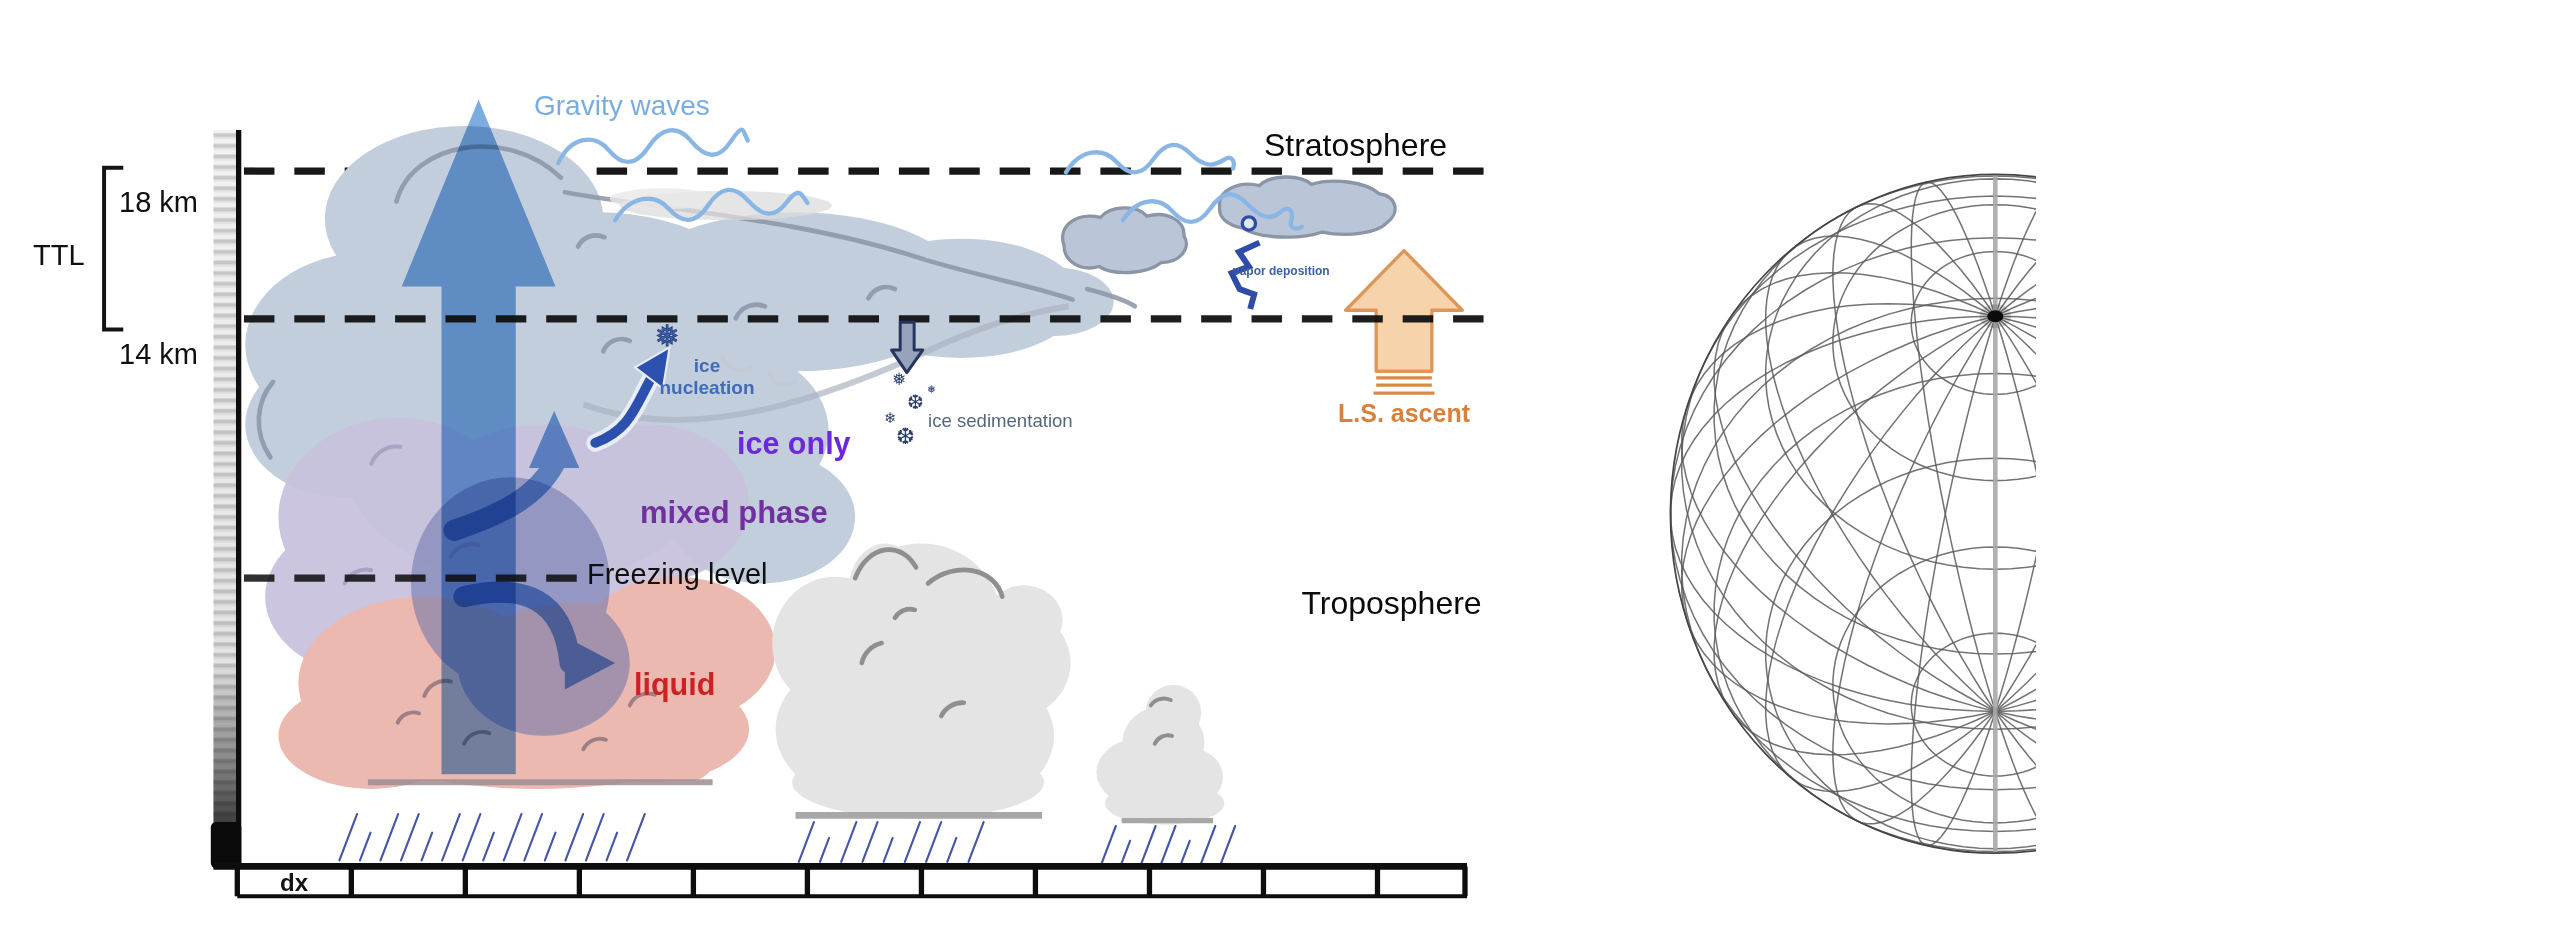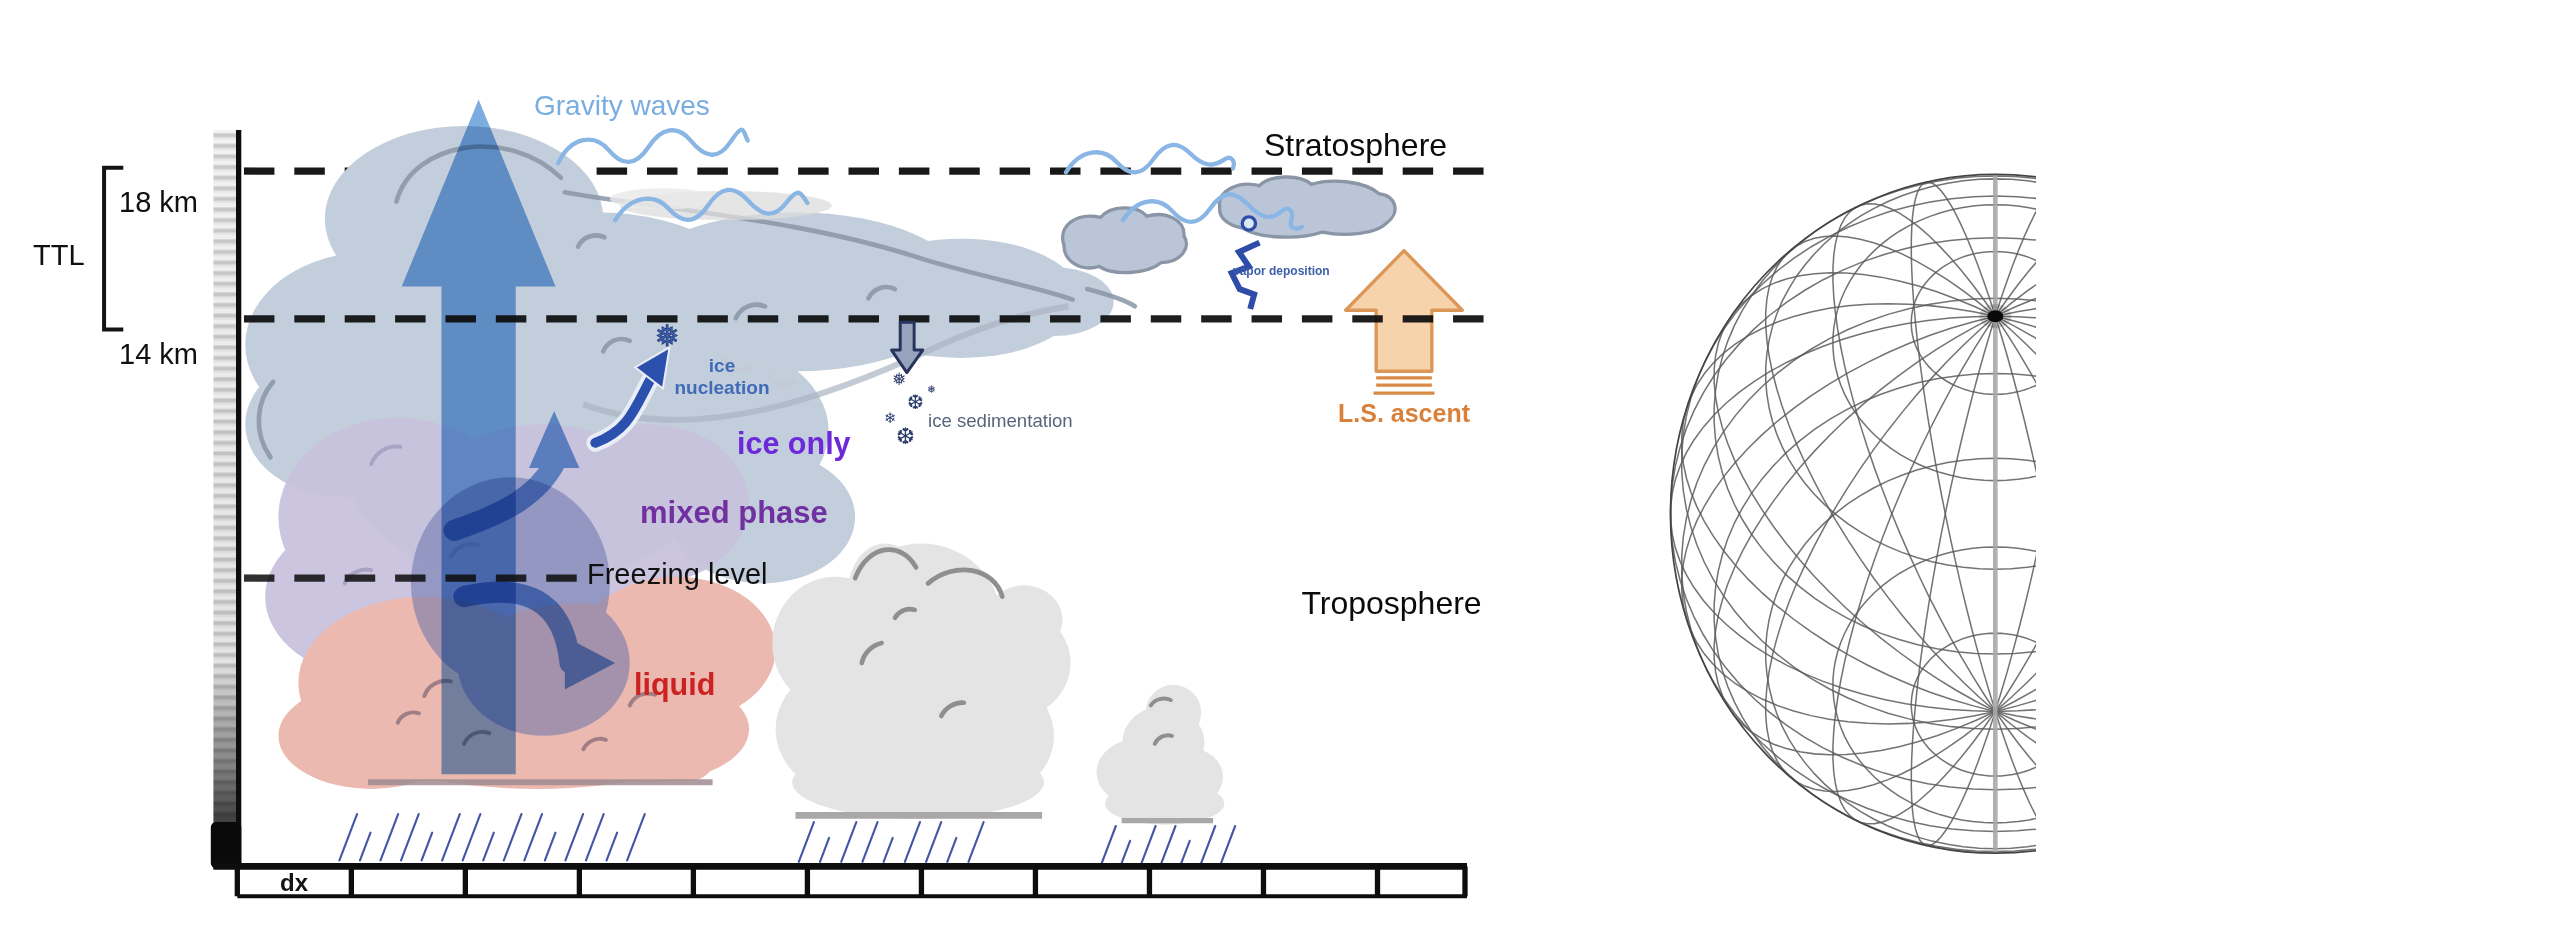--- a/index.html
+++ b/index.html
@@ -311,21 +311,21 @@
 <div class="lbl gravity" style="left:534px;top:91px;">Gravity waves</div>
 <div class="lbl lbl-black lbl-center strato" style="left:1256px;top:105px;width:199px;">Stratosphere</div>
 <div class="lbl lbl-black lbl-center tropo" style="left:1292px;top:563px;width:199px;">Troposphere</div>
 <div class="lbl km" style="left:119px;top:154px;">18 km</div>
 <div class="lbl km" style="left:119px;top:306px;">14 km</div>
 <div class="lbl ttl" style="left:33px;top:240px;">TTL</div>
 <div class="lbl freeze" style="left:587px;top:559px;">Freezing level</div>
 <div class="lbl iceonly" style="left:737px;top:427px;">ice only</div>
 <div class="lbl mixed" style="left:640px;top:497px;">mixed phase</div>
 <div class="lbl liquid" style="left:634px;top:668px;">liquid</div>
-<div class="lbl icenuc" style="left:659px;top:355px;">
+<div class="lbl icenuc" style="left:644px;top:355px;">
   <span>ice</span><br>
   <span>nucleation</span>
 </div>
 <div class="lbl icesed" style="left:928px;top:411px;">ice sedimentation</div>
 <div class="lbl vapor" style="left:1233px;top:265px;">vapor deposition</div>
 <div class="lbl lbl-center lsascent" style="left:1318px;top:400px;width:172px;">L.S. ascent</div>
 <div class="lbl lbl-center dx" style="left:237px;top:870px;width:114px;">dx</div>
 
 <span class="flake flake-big" style="left:655px;top:322px;font-size:29px;">❅</span>
 <span class="flake" style="left:892px;top:371px;font-size:17px;">❅</span>

